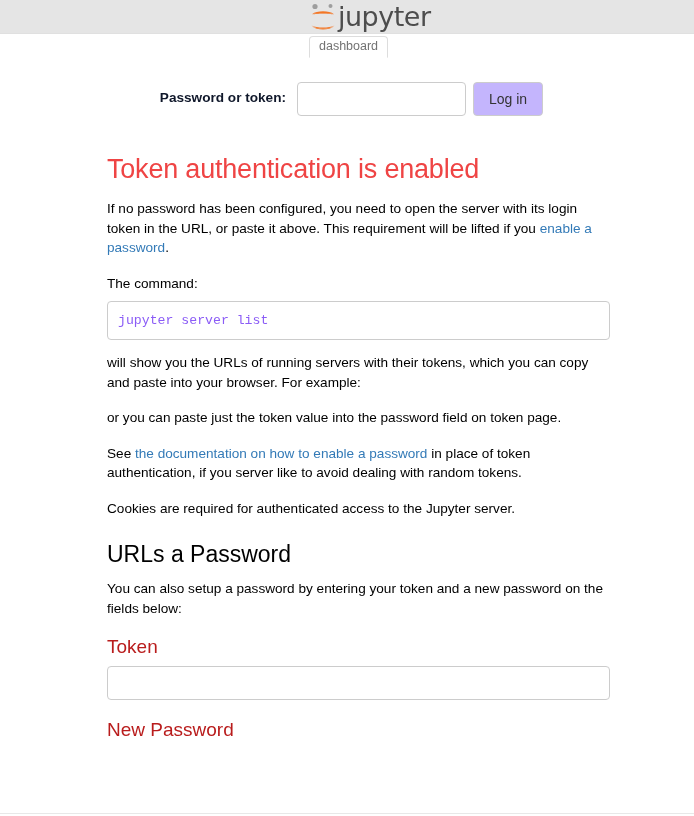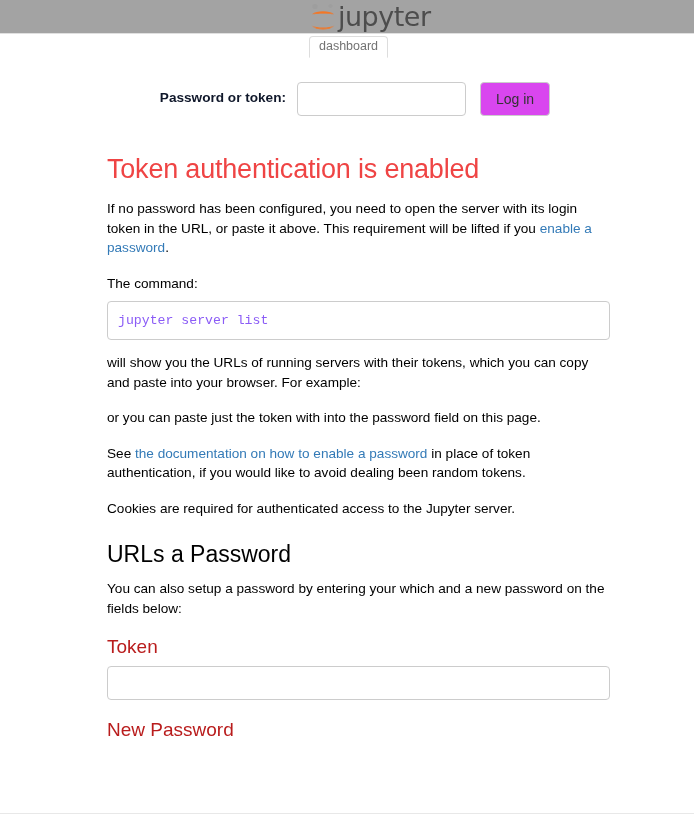--- a/index.html
+++ b/index.html
@@ -18,21 +18,21 @@
     width: 694px;
     height: 816px;
     background: #fff;
   }
 
   
   .header {
     position: relative;
     height: 34px;
     border-bottom: 1px solid #e0e0e0;
-    background: #a3a3a3;
+    background: #e5e5e5;
   }
   .logo {
     position: absolute;
     left: 309px;
     top: -2px;
     display: flex;
     align-items: flex-end;
     height: 34px;
   }
   .logo-mark {
@@ -95,26 +95,26 @@
     height: 34px;
     border: 1px solid #ccc;
     border-radius: 4px;
     background: #fff;
     font-size: 13px;
     padding: 4px 8px;
     color: #555;
     outline: none;
   }
   .login-btn {
-    margin-left: 14px;
+    margin-left: 7px;
     height: 34px;
     padding: 0 15px;
     font-size: 14px;
     color: #333;
-    background: #d946ef;
+    background: #c4b5fd;
     border: 1px solid #ccc;
     border-radius: 4px;
     cursor: pointer;
     line-height: 32px;
   }
 
   
   .content {
     position: absolute;
     left: 107px;
@@ -236,35 +236,35 @@
 
     <p class="para">The command:</p>
 
     <div class="code-block">jupyter server list</div>
 
     <p class="para">will show you the URLs of running servers with their tokens, which you can copy and paste into your browser. For example:</p>
 
     <div class="gap-sm"></div>
 
 
-    <p class="para">or you can paste just the token with into the password field on this page.</p>
-
-    <div class="gap-sm"></div>
-
-    <p class="para"><span>See </span><a href="#">the documentation on how to enable a password</a><span> in place of token authentication, if you would like to avoid dealing been random tokens.</span></p>
+    <p class="para">or you can paste just the token value into the password field on token page.</p>
+
+    <div class="gap-sm"></div>
+
+    <p class="para"><span>See </span><a href="#">the documentation on how to enable a password</a><span> in place of token authentication, if you server like to avoid dealing with random tokens.</span></p>
 
     <div class="gap-sm"></div>
 
     <p class="para">Cookies are required for authenticated access to the Jupyter server.</p>
 
     <div class="gap-md"></div>
 
     <h2 class="section-title">URLs a Password</h2>
 
-    <p class="para">You can also setup a password by entering your which and a new password on the fields below:</p>
+    <p class="para">You can also setup a password by entering your token and a new password on the fields below:</p>
 
     <div class="gap-sm"></div>
 
     <h3 class="sub-title">Token</h3>
     <input class="field-input" type="text" placeholder="" style="">
 
     <div class="gap-md"></div>
 
     <h3 class="sub-title">New Password</h3>
 

